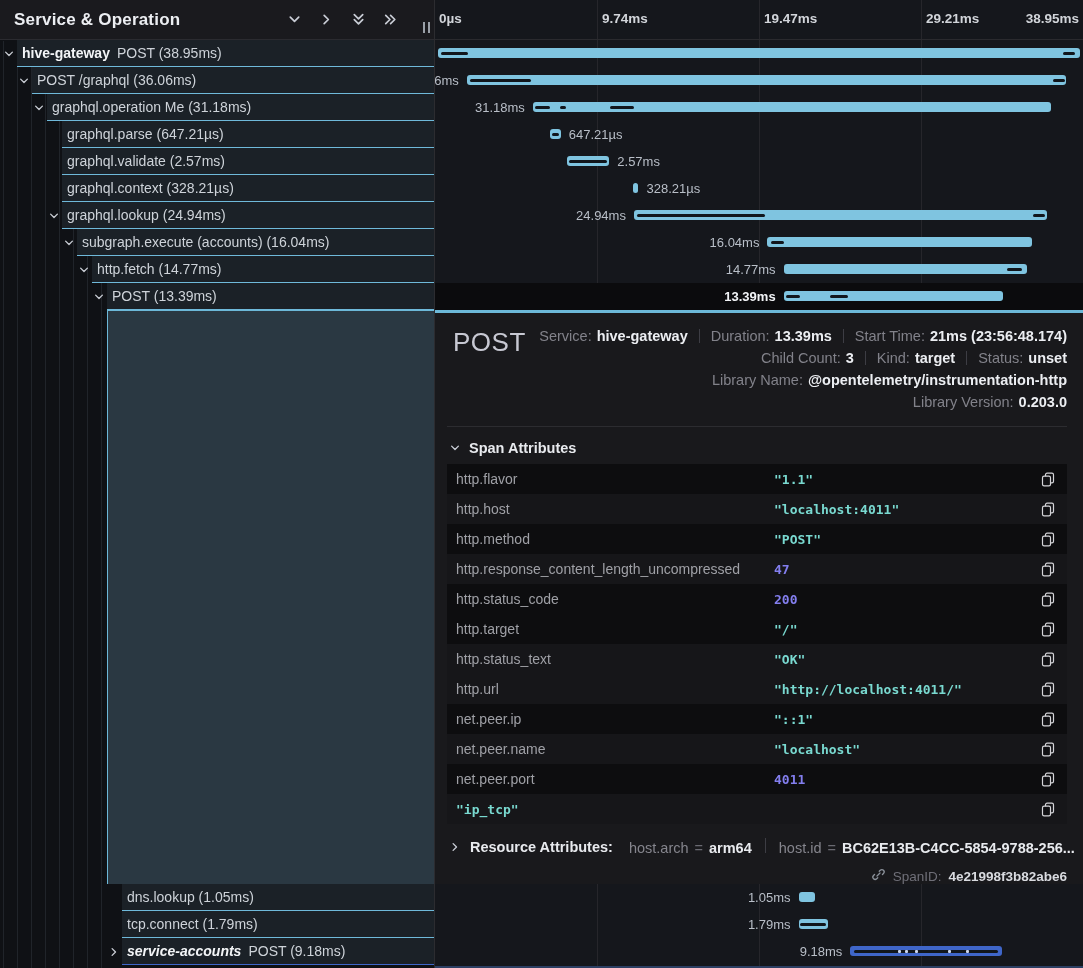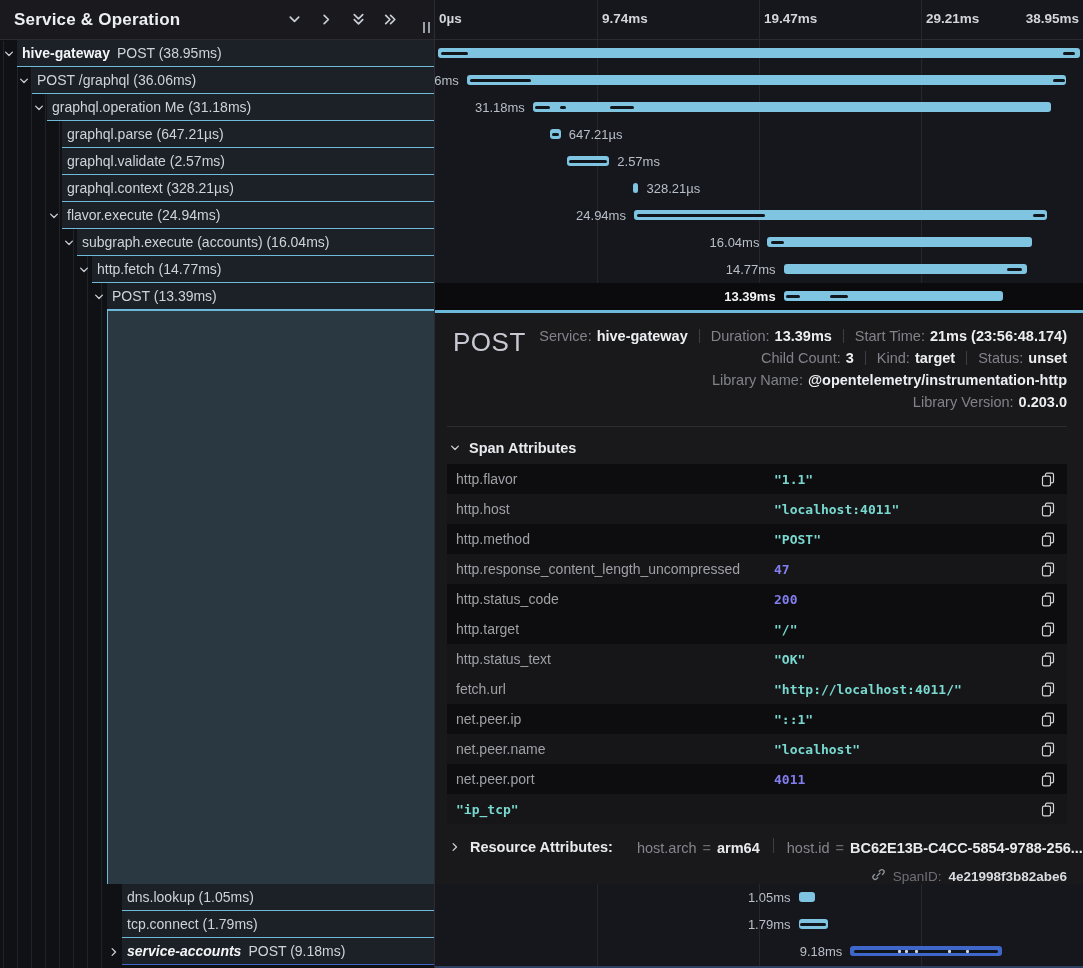--- a/index.html
+++ b/index.html
@@ -75,21 +75,21 @@
   .arow.odd { background:#0d0d0f; }
   .arow.even { background:#161619; }
   .akey { width:318px; flex:0 0 auto; color:#9fa0a6; font-size:14px;
           white-space:nowrap; overflow:hidden; text-overflow:ellipsis; }
   .aval { font-family:"DejaVu Sans Mono", monospace; font-size:13px; font-weight:700; white-space:nowrap; }
   .aval.string { color:#79d9d0; }
   .aval.number { color:#837eee; }
   .acopy { margin-left:auto; display:flex; cursor:pointer; }
   .resrow { display:flex; align-items:center; margin:14px 0 0 2px; font-size:14.5px; white-space:nowrap; cursor:pointer; }
   .resrow .schev { color:#c9cdd6; display:flex; margin-right:9px; }
-  .reshead { font-weight:700; color:#e8eaee; margin-right:24px; }
+  .reshead { font-weight:700; color:#e8eaee; margin-right:16px; }
   .reskey { color:#85858d; }
   .reseq { color:#6a6a72; margin:0 6px; }
   .resval { color:#e8eaee; font-weight:700; }
   .ressep { display:inline-block; width:1px; height:15px; background:#3d3d44; margin:0 13px; }
   .idrow { display:flex; align-items:center; justify-content:flex-end; gap:7px; margin-top:11px; font-size:13.5px; }
   .idlabel { color:#6f6f78; }
   .idval { color:#d9dbe0; font-weight:600; }
   .rbottom { position:absolute; left:0; right:0; bottom:0; height:2px; background:#2c3f63; }
 </style>
 </head>
@@ -139,21 +139,21 @@
         </div>
         <div class="trow" style="top: 175px;">
           <div class="trow-bg" style="left: 62px;"></div>
           <span class="tlabel" style="left: 67px;"><span>graphql.context (328.21µs)</span></span>
         </div>
         <div class="trow" style="top: 202px;">
           <div class="trow-bg" style="left: 62px;"></div>
           <span class="tchev" style="left: 48px;"><svg width="12" height="12" viewBox="0 0 16 16">
               <polyline points="3.5,5.5 8,10 12.5,5.5" fill="none" stroke="currentColor" stroke-width="1.8" stroke-linecap="round" stroke-linejoin="round"></polyline>
             </svg></span>
-          <span class="tlabel" style="left: 67px;"><span>flavor.execute (24.94ms)</span></span>
+          <span class="tlabel" style="left: 67px;"><span>graphql.lookup (24.94ms)</span></span>
         </div>
         <div class="trow" style="top: 229px;">
           <div class="trow-bg" style="left: 77px;"></div>
           <span class="tchev" style="left: 63px;"><svg width="12" height="12" viewBox="0 0 16 16">
               <polyline points="3.5,5.5 8,10 12.5,5.5" fill="none" stroke="currentColor" stroke-width="1.8" stroke-linecap="round" stroke-linejoin="round"></polyline>
             </svg></span>
           <span class="tlabel" style="left: 82px;"><span>subgraph.execute (accounts) (16.04ms)</span></span>
         </div>
         <div class="trow" style="top: 256px;">
           <div class="trow-bg" style="left: 92px;"></div>
@@ -391,21 +391,21 @@
             <div class="akey">http.status_text</div>
             <div class="aval string">"OK"</div>
             <span class="acopy">
               <svg width="14" height="15" viewBox="0 0 14 15">
                 <rect x="4.5" y="1.2" width="8" height="9.6" rx="1.6" fill="none" stroke="#d6d6da" stroke-width="1.2"></rect>
                 <rect x="1.5" y="4.2" width="8" height="9.6" rx="1.6" fill="#101013" stroke="#d6d6da" stroke-width="1.2"></rect>
               </svg>
             </span>
           </div>
           <div class="arow even">
-            <div class="akey">fetch.url</div>
+            <div class="akey">http.url</div>
             <div class="aval string">"http://localhost:4011/"</div>
             <span class="acopy">
               <svg width="14" height="15" viewBox="0 0 14 15">
                 <rect x="4.5" y="1.2" width="8" height="9.6" rx="1.6" fill="none" stroke="#d6d6da" stroke-width="1.2"></rect>
                 <rect x="1.5" y="4.2" width="8" height="9.6" rx="1.6" fill="#101013" stroke="#d6d6da" stroke-width="1.2"></rect>
               </svg>
             </span>
           </div>
           <div class="arow odd">
             <div class="akey">net.peer.ip</div>

